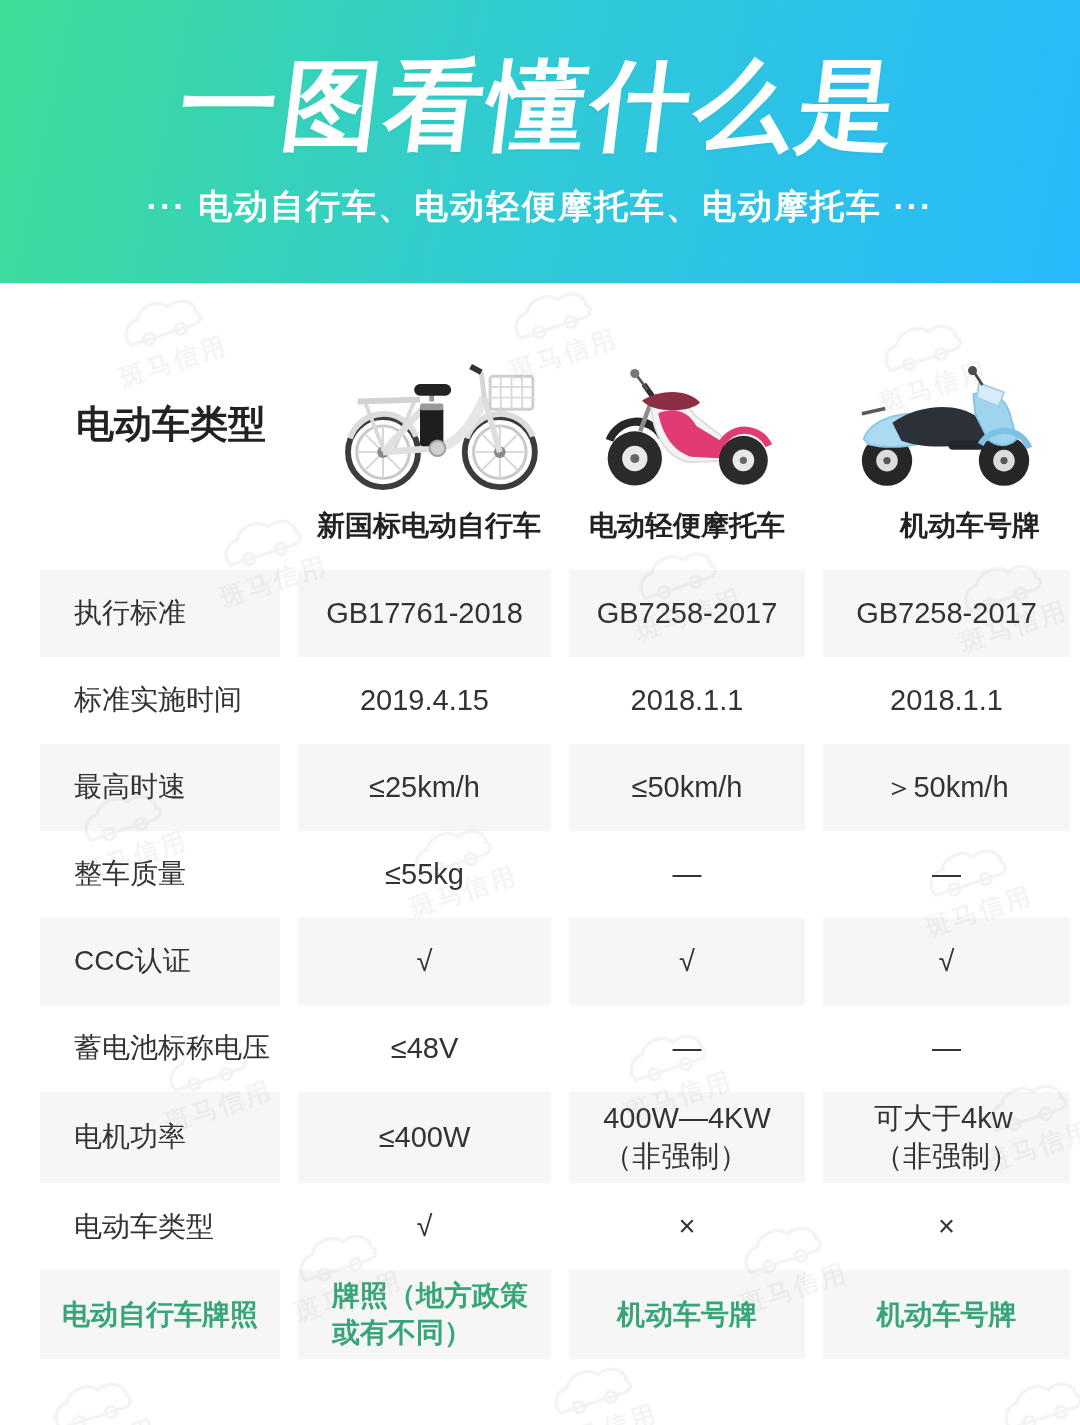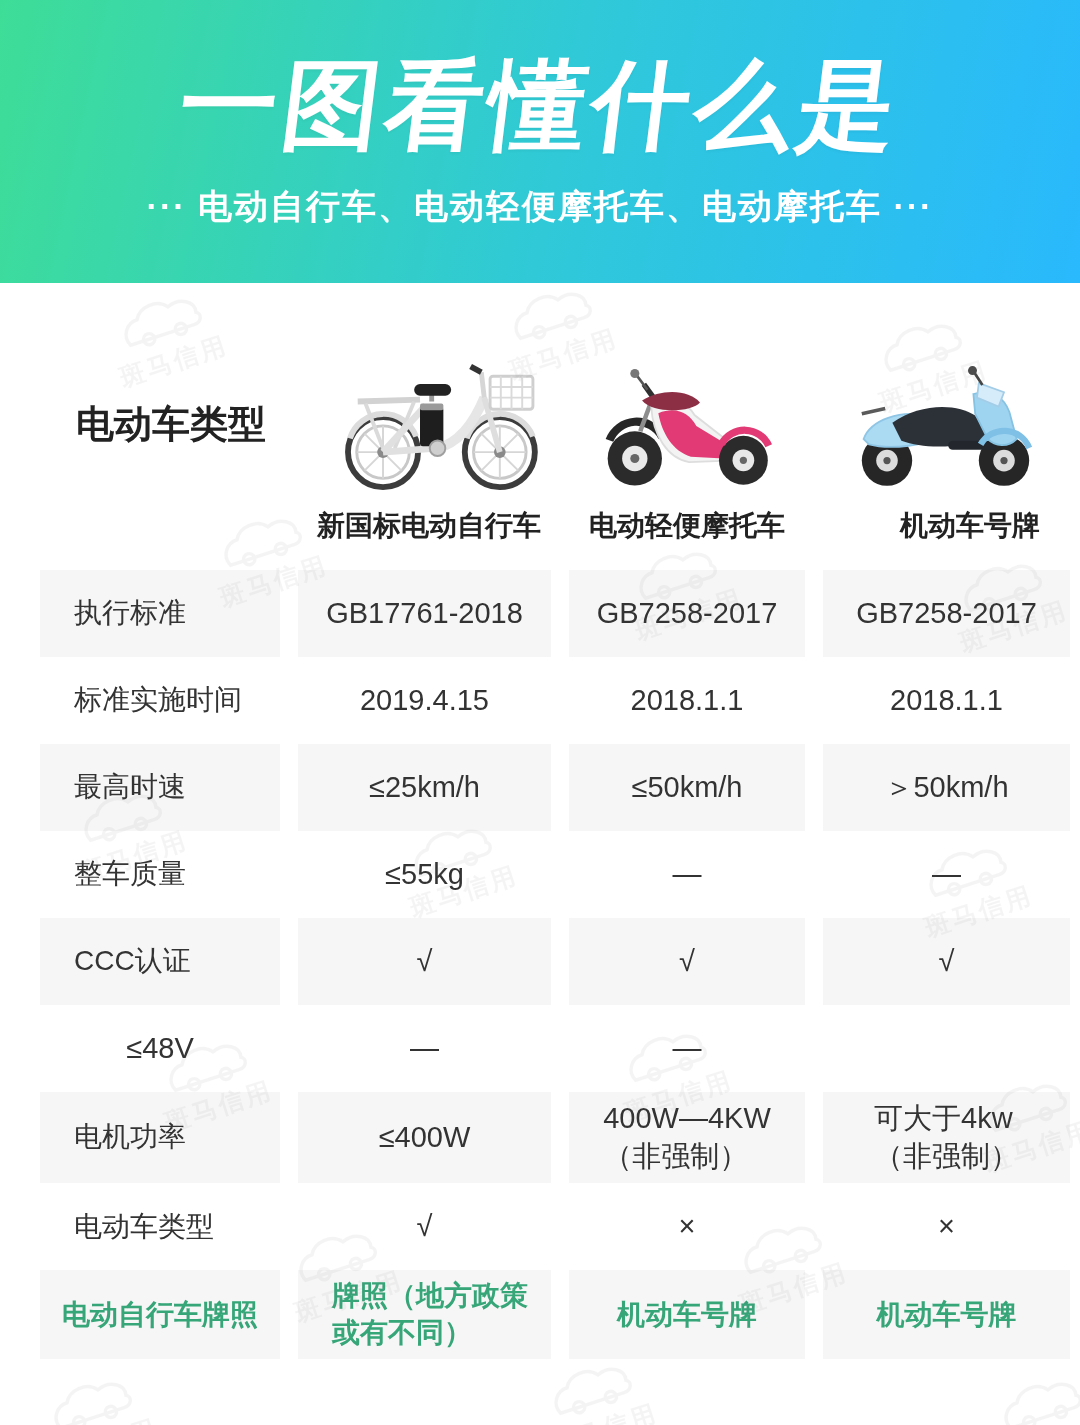--- a/index.html
+++ b/index.html
@@ -317,20 +317,21 @@
         <div class="cell">—</div>
         <div class="cell">—</div>
       </div>
       <div class="trow shaded">
         <div class="cell label">CCC认证</div>
         <div class="cell">√</div>
         <div class="cell">√</div>
         <div class="cell">√</div>
       </div>
       <div class="trow">
+        <div class="cell label">蓄电池标称电压</div>
         <div class="cell">≤48V</div>
         <div class="cell">—</div>
         <div class="cell">—</div>
       </div>
       <div class="trow shaded">
         <div class="cell label">电机功率</div>
         <div class="cell">≤400W</div>
         <div class="cell">400W—4KW
 （非强制）</div>
         <div class="cell">可大于4kw

